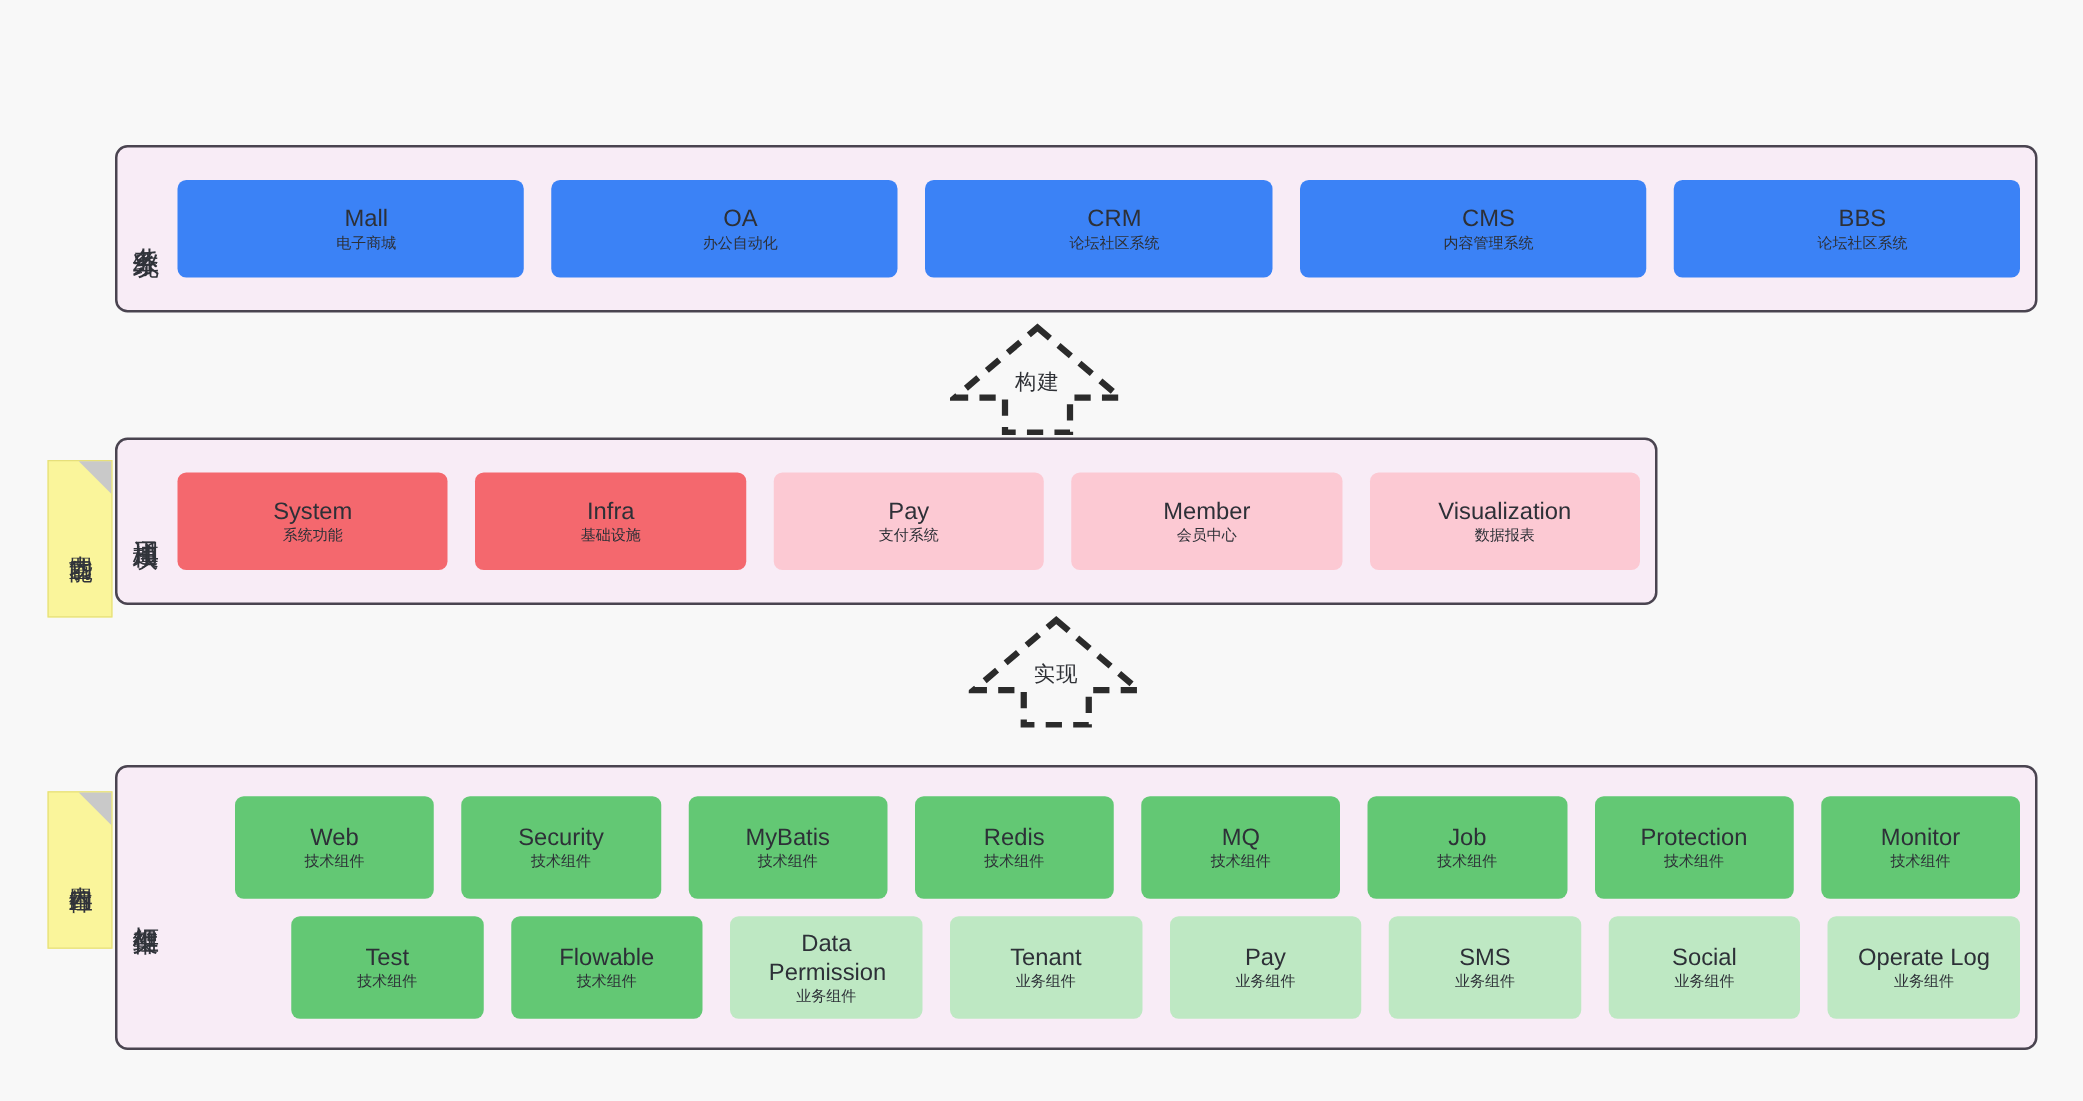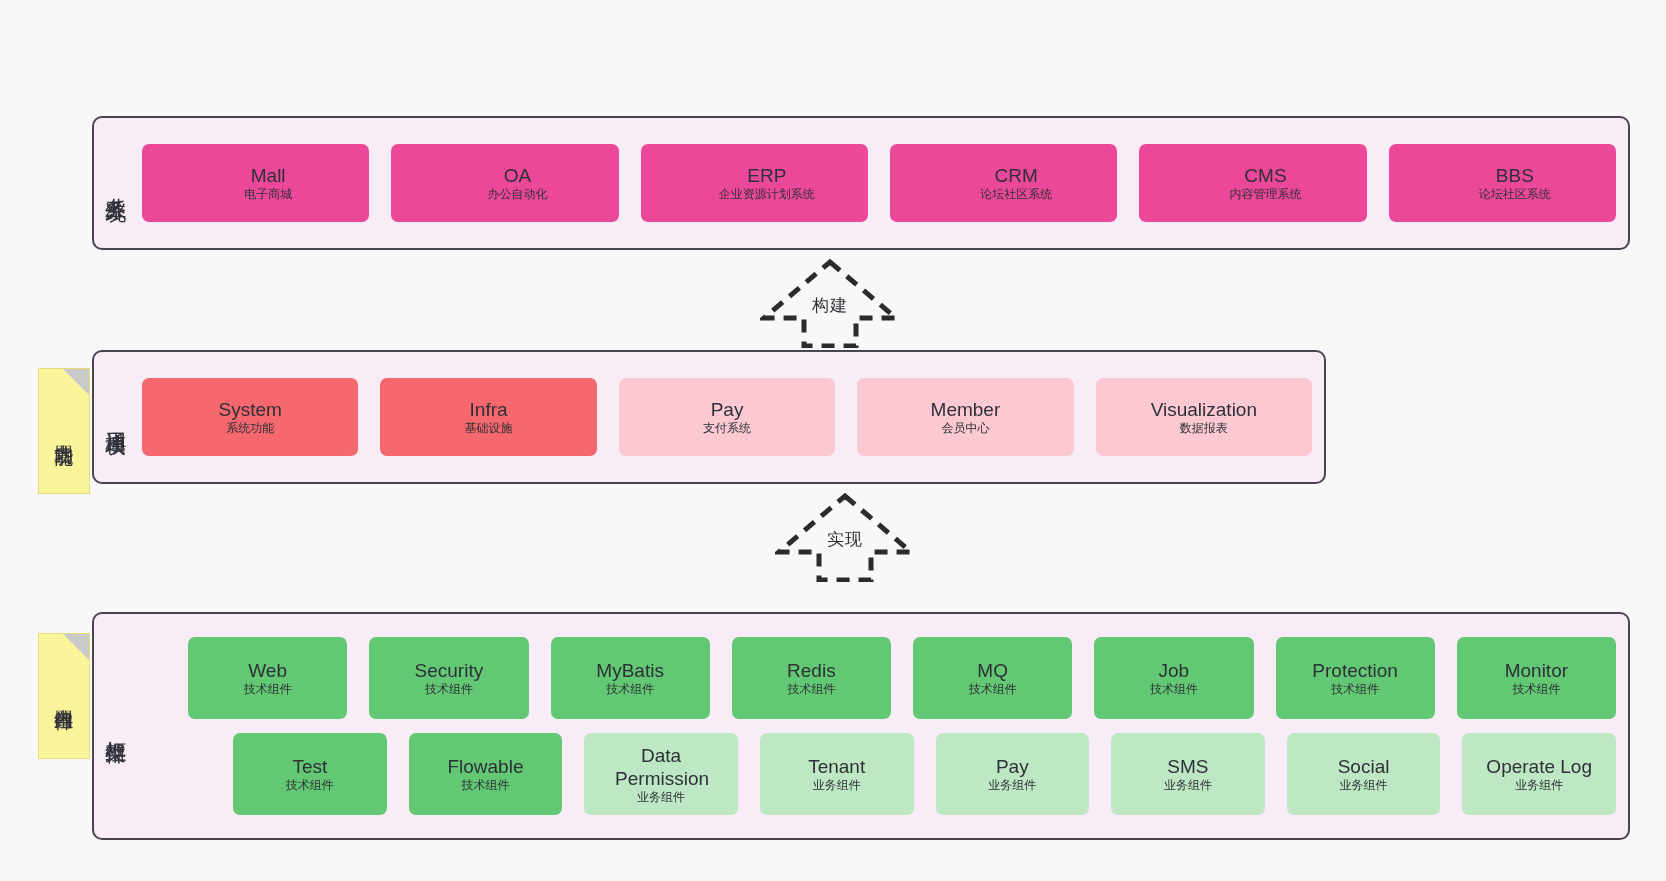--- a/index.html
+++ b/index.html
@@ -61,21 +61,21 @@
     line-height:1.22;
     font-size:19px;
     color:#2D3037;
     box-sizing:border-box;
     padding:4px 6px;
   }
   .cell .en{font-size:19px;}
   .cell .cn{font-size:12px;}
 
   
-  .c-blue       {background:#ec4899;padding-left:31px;}
+  .c-blue       {background:#3b82f6;padding-left:31px;}
   .c-red        {background:#F4686E;}
   .c-pink       {background:#FCC9D3;}
   .c-green      {background:#63C874;}
   .c-lightgreen {background:#BEE8C3;}
 
   
   .note{
     position:absolute;
     background:#FAF59B;
     border:1px solid #E6DF7A;
@@ -125,24 +125,20 @@
       <div class="row" style="height:78px;">
         <div class="cell c-blue">
           <span class="en">Mall</span>
           <span class="cn">电子商城</span>
         </div>
         <div class="cell c-blue">
           <span class="en">OA</span>
           <span class="cn">办公自动化</span>
         </div>
         <div class="cell c-blue">
-          <span class="en">ERP</span>
-          <span class="cn">企业资源计划系统</span>
-        </div>
-        <div class="cell c-blue">
           <span class="en">CRM</span>
           <span class="cn">论坛社区系统</span>
         </div>
         <div class="cell c-blue">
           <span class="en">CMS</span>
           <span class="cn">内容管理系统</span>
         </div>
         <div class="cell c-blue">
           <span class="en">BBS</span>
           <span class="cn">论坛社区系统</span>

